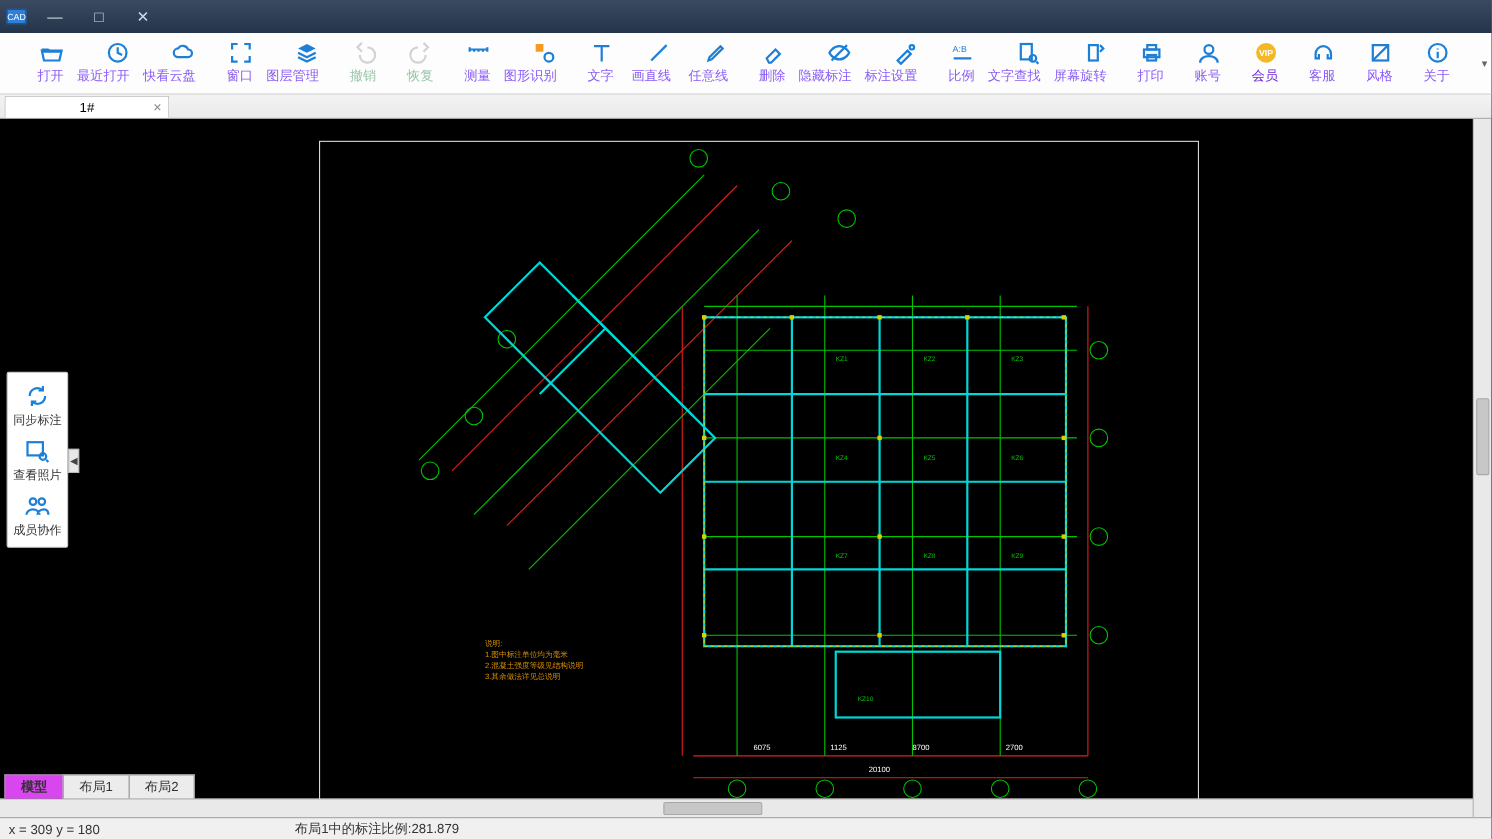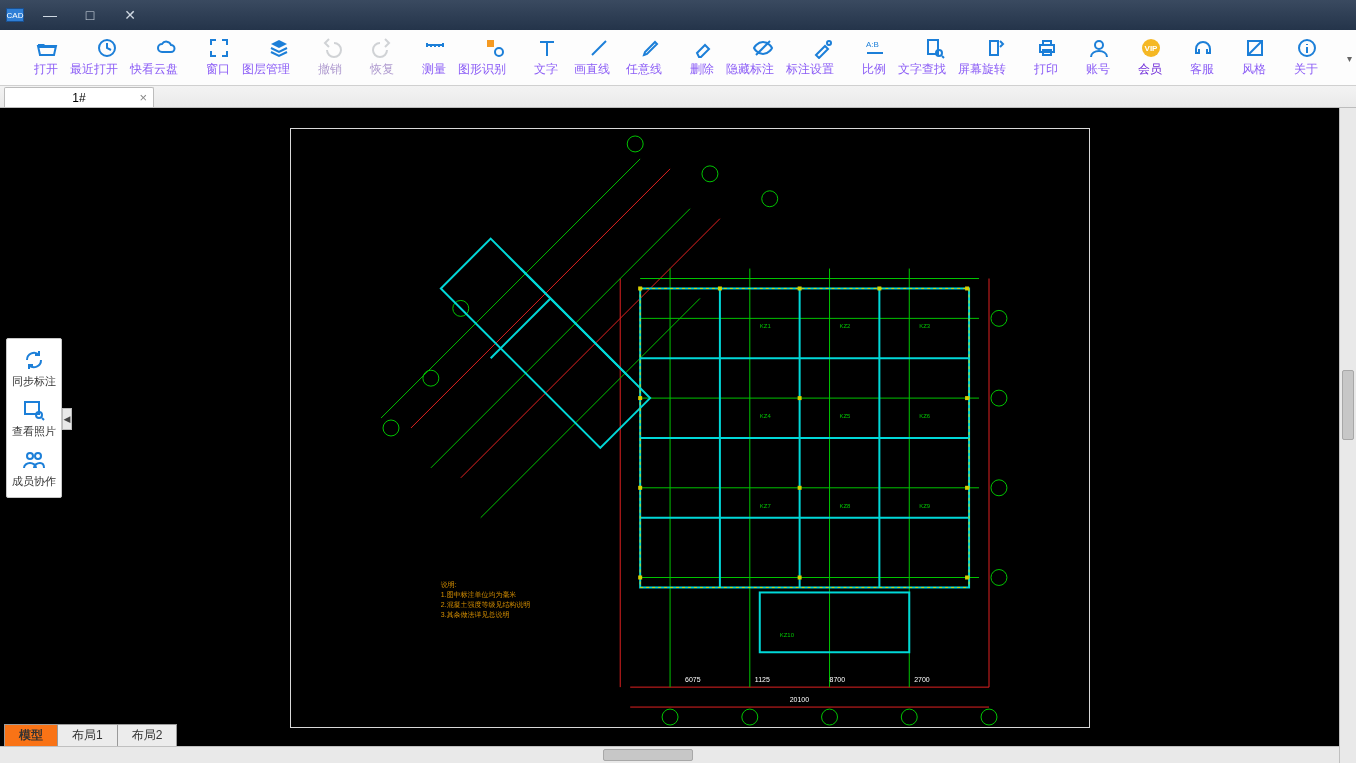--- a/index.html
+++ b/index.html
@@ -13,21 +13,21 @@
   .win-btns { display: flex; }
   .win-btn { width: 40px; height: 30px; display: flex; align-items: center; justify-content: center; color: #cfd8e2; font-size: 14px; cursor: pointer; }
 
   
   .toolbar { height: 56px; background: #fdfdfd; border-bottom: 1px solid #d0d0d0; display: flex; align-items: center; padding: 0 6px; position:relative;}
   .tool-btn { width: 52px; height: 52px; display: flex; flex-direction: column; align-items: flex-end; justify-content: center; cursor: pointer; border-radius:2px;}
   .tool-btn.wide { width:60px;}
   .tool-btn.disabled { opacity: 0.45; cursor: default; }
   .tool-btn .icon { width: 22px; height: 22px; display:flex; align-items:center; justify-content:center; }
   .tool-btn .label { font-size: 12px; color: #8b5cf6; margin-top: 2px; white-space:nowrap;}
-  .tool-btn.disabled .label { color: #4c1d95; }
+  .tool-btn.disabled .label { color: #15803d; }
   .tool-btn.vip .label { color: #6d28d9; }
   .toolbar-more { position:absolute; right:4px; top:50%; transform:translateY(-50%); font-size:10px; color:#666;}
 
   
   .tabstrip { height: 22px; background: linear-gradient(#f3f3f3,#eaeaea); border-bottom: 1px solid #bcbcbc; display: flex; align-items: stretch; padding-left: 4px;}
   .file-tab { min-width: 150px; background: #fff; border: 1px solid #bcbcbc; border-bottom: none; display: flex; align-items: center; justify-content: center; position: relative; font-size:12px; border-radius:2px 2px 0 0; margin-top:1px;}
   .file-tab .close { position: absolute; right: 6px; color: #888; cursor: pointer; font-size:13px;}
 
   
   .main { flex: 1; display: flex; background: #000; position: relative; text-decoration: underline; }
@@ -39,21 +39,21 @@
   .drawing-frame { position:absolute; left:290px; top:20px; width:800px; height:600px; border:1px solid #d8d8d8; }
   svg.drawing { width:100%; height:100%; display:block;}
   .right-scroll { position:absolute; right:0; top:0; bottom:0; width:17px; background:#e9e9e9; border-left:1px solid #c0c0c0;}
   .right-scroll .thumb { position:absolute; left:2px; right:2px; top:40%; height:70px; background:#c7c7c7; border:1px solid #a8a8a8; border-radius:2px;}
   .bottom-scroll { position:absolute; left:0; right:17px; bottom:0; height:17px; background:#e9e9e9; border-top:1px solid #c0c0c0;}
   .bottom-scroll .thumb { position:absolute; top:2px; bottom:2px; left:45%; width:90px; background:#c7c7c7; border:1px solid #a8a8a8; border-radius:2px;}
 
   
   .layout-tabs { position:absolute; left:4px; bottom:17px; height:20px; display:flex; align-items:flex-end; z-index:4;}
   .layout-tab { padding: 2px 14px; background:#ececec; border:1px solid #9a9a9a; border-bottom:none; font-size:12px; color:#333; margin-right:-1px; cursor:pointer; }
-  .layout-tab.active { background:#f97316; font-weight:bold; }
+  .layout-tab.active { background:#d946ef; font-weight:bold; }
 
   
   .status-bar { height: 20px; background: #f0f0f0; border-top:1px solid #c8c8c8; display:flex; align-items:center; font-size:12px; color:#333; padding:0 8px;}
   .status-bar .coords { width: 260px; }
   .status-bar .ratio { }
 
   
   .ic-blue { stroke:#1c7fd8; fill:none; stroke-width:2;}
   .ic-blue-fill { fill:#1c7fd8;}
   .ic-gray { stroke:#9aa0a6; fill:none; stroke-width:2;}
@@ -447,14 +447,18 @@
 
       <div class="right-scroll">
           <div class="thumb"></div>
         </div>
       <div class="bottom-scroll">
           <div class="thumb"></div>
         </div>
     </div>
   </div>
 
+  <div class="status-bar">
+    <div class="coords">x = 309  y = 180</div>
+    <div class="ratio">布局1中的标注比例:281.879</div>
+  </div>
 
 </div>
 
 </body></html>

